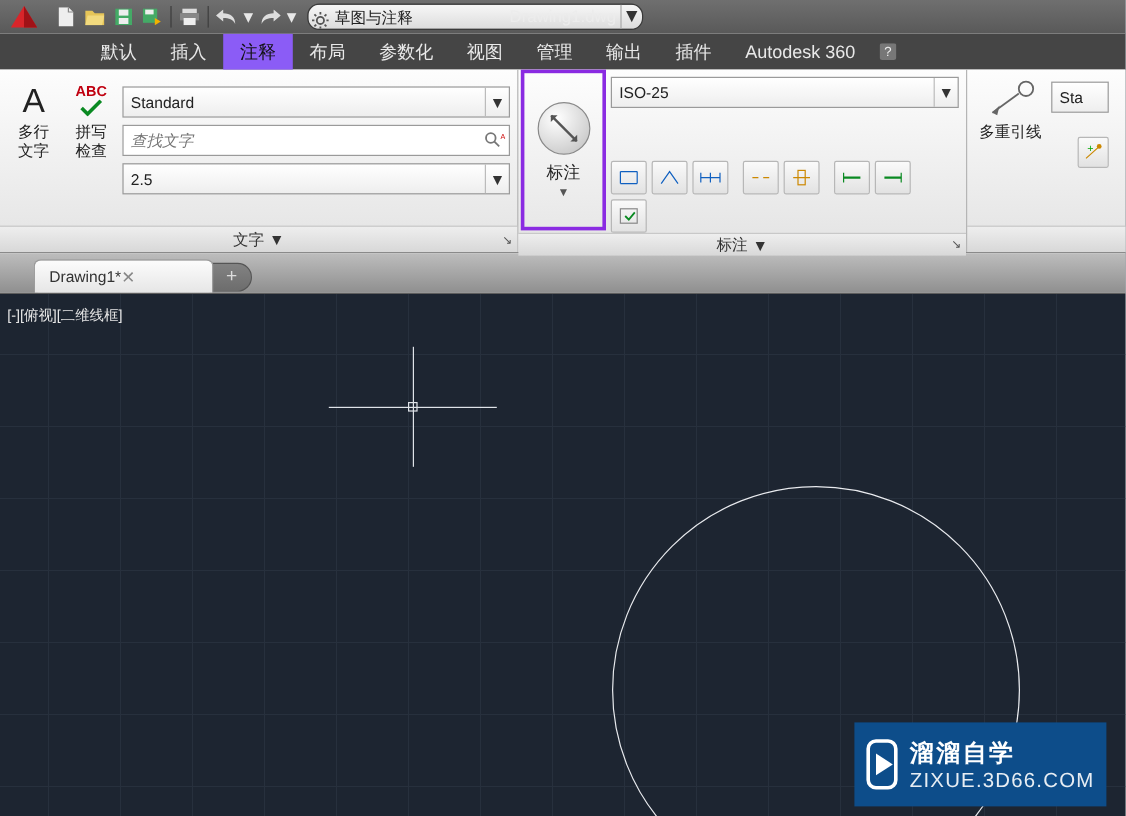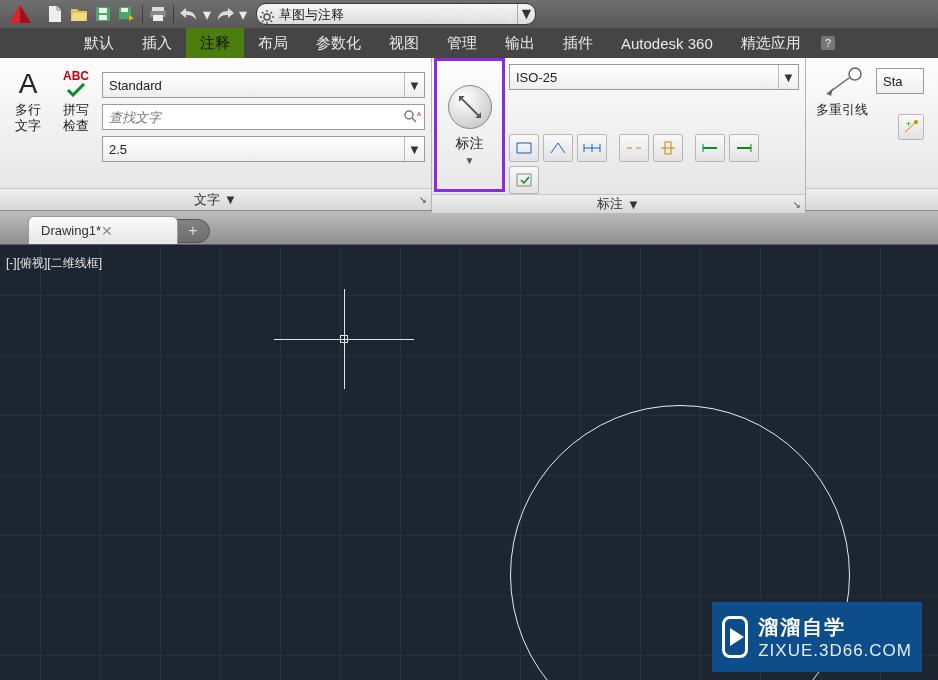--- a/index.html
+++ b/index.html
@@ -14,21 +14,21 @@
 .workspace-combo{ display:flex;align-items:flex-end;height:22px;background:linear-gradient(#f7f7f7,#dcdcdc);border:1px solid #3a3a3a;border-radius:10px;margin-left:4px;width:280px;}
 .workspace-combo .gear{width:20px;display:flex;justify-content:center;color:#555;}
 .workspace-combo .ws-text{flex:1;font-size:13px;color:#222;padding-left:2px;}
 .workspace-combo .dd{width:18px;display:flex;justify-content:center;color:#333;border-left:1px solid #aaa;height:100%;align-items:center;}
 .title-text{position:absolute;left:0;right:0;text-align:center;font-size:14px;color:#ececec;pointer-events:none;top:5px;}
 .title-center-wrap{flex:1;}
 
 
 .menubar{height:30px;background:#454545;display:flex;align-items:stretch;padding-left:70px;}
 .menu-tab{color:#e9e9e9;font-size:15px;padding:0 14px;display:flex;align-items:center;white-space:nowrap;}
-.menu-tab.active{background:#4d7c0f;color:#111;}
+.menu-tab.active{background:#8b5cf6;color:#111;}
 .menu-help{width:26px;display:flex;align-items:center;justify-content:center;}
 .menu-help svg{fill:#ccc}
 
 
 .ribbon{height:153px;background:linear-gradient(#fdfdfd,#e3e3e3);border-bottom:1px solid #8a8a8a;display:flex;}
 .panel{border-right:1px solid #b5b5b5;display:flex;flex-direction:column;}
 .panel-main{flex:1;display:flex;align-items:flex-start;padding:4px 6px 0 6px;gap:4px;}
 .panel-footer{height:22px;background:linear-gradient(#eee,#d8d8d8);border-top:1px solid #c8c8c8;display:flex;align-items:center;justify-content:center;font-size:13px;color:#333;gap:4px;}
 .panel-footer .exp{position:absolute;right:4px;font-size:10px;color:#555}
 
@@ -180,21 +180,20 @@
   <div class="menu-tab">默认</div>
   <div class="menu-tab">插入</div>
   <div class="menu-tab active">注释</div>
   <div class="menu-tab">布局</div>
   <div class="menu-tab">参数化</div>
   <div class="menu-tab">视图</div>
   <div class="menu-tab">管理</div>
   <div class="menu-tab">输出</div>
   <div class="menu-tab">插件</div>
   <div class="menu-tab">Autodesk 360</div>
-  <div class="menu-tab">精选应用</div>
   <div class="menu-help">
       <svg width="14" height="14" viewBox="0 0 14 14">
         <rect width="14" height="14" rx="2" fill="#777"></rect>
         <text x="7" y="11" text-anchor="middle" font-size="11" fill="#eee">?</text>
       </svg>
     </div>
 </div>
 
 <div class="ribbon">
 

